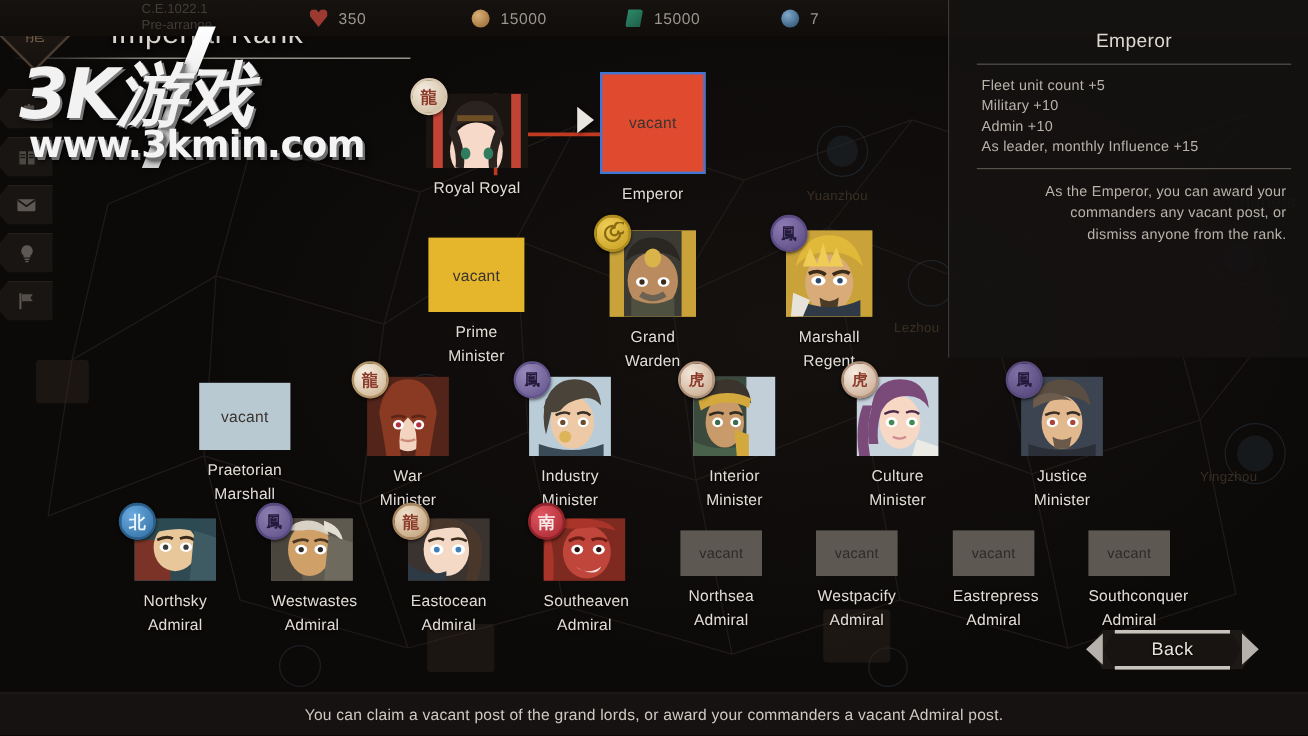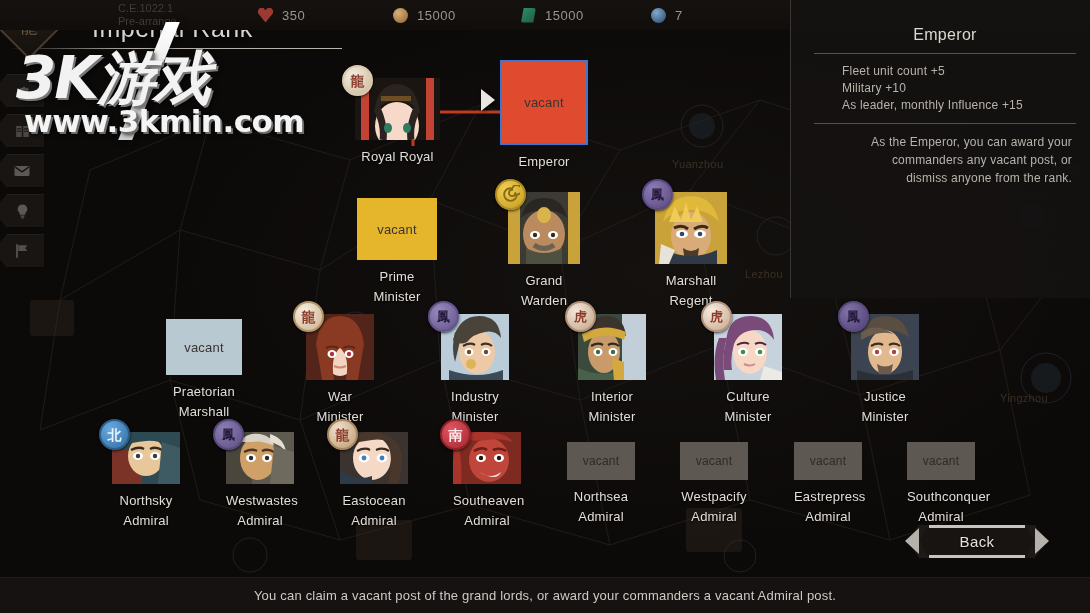--- a/index.html
+++ b/index.html
@@ -162,21 +162,21 @@
     background:rgba(20,18,17,.93);
     border-left:1px solid #3b3633;
     z-index:7;
   }
   .tt-inner { position:absolute; left:23px; top:8px; width:262px; }
   .tt-title {
     text-align:center; font-size:16px; color:#ddd8d1;
     padding:18px 0 9px; letter-spacing:.3px;
   }
   .tt-hr { height:1px; background:#57514c; }
-  .tt-stats { padding:9px 4px 9px 4px;margin-left:24px; }
+  .tt-stats { padding:9px 4px 9px 4px; }
   .tt-stats div {
     font-size:12px; color:#b8b2aa; line-height:17px; letter-spacing:.2px;
   }
   .tt-desc { padding:9px 4px 0 4px;text-align:right; }
   .tt-desc div {
     font-size:12px; color:#b8b2aa; line-height:18px; letter-spacing:.2px;
   }
 
   
   .back-btn {
@@ -680,20 +680,21 @@
 
   </div>
 
   <div class="tooltip">
     <div class="tt-inner">
       <div class="tt-title">Emperor</div>
       <div class="tt-hr"></div>
       <div class="tt-stats">
         <div>Fleet unit count +5</div>
         <div>Military +10</div>
+        <div>Admin +10</div>
         <div>As leader, monthly Influence +15</div>
       </div>
       <div class="tt-hr"></div>
       <div class="tt-desc">
         <div>As the Emperor, you can award your</div>
         <div>commanders any vacant post, or</div>
         <div>dismiss anyone from the rank.</div>
       </div>
     </div>
   </div>

